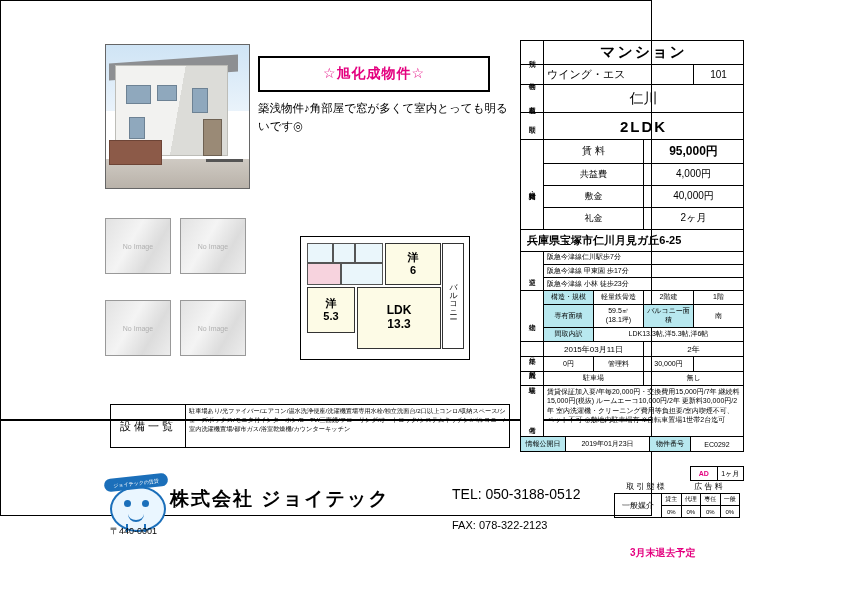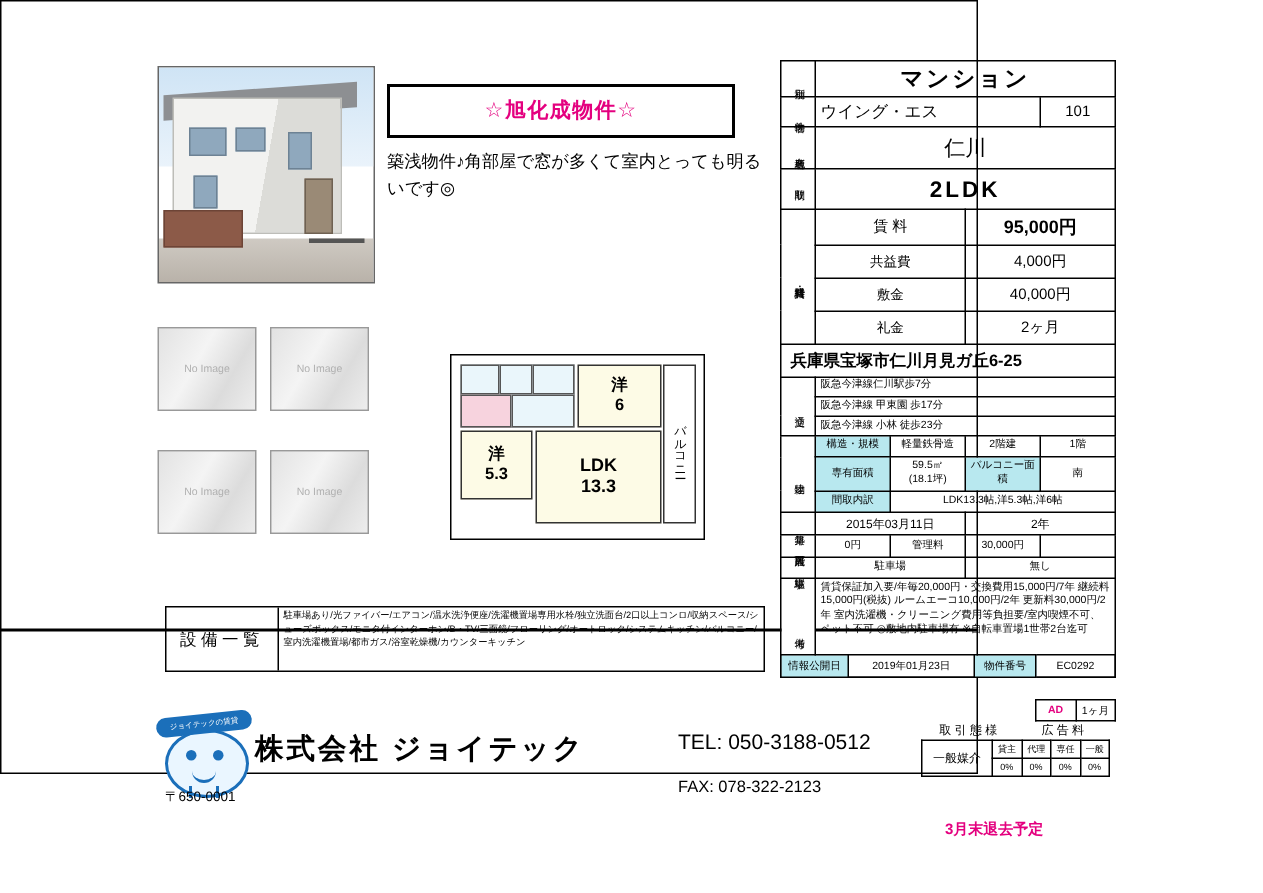--- a/index.html
+++ b/index.html
@@ -285,21 +285,21 @@
     <div class="logo-circ"></div>
     <div class="logo-eye" style="left:20px"></div>
     <div class="logo-eye" style="left:38px"></div>
     <div class="logo-mouth"></div>
     <div class="logo-leg" style="left:22px"></div>
     <div class="logo-leg" style="left:40px"></div>
     <div class="logo-band">ジョイテックの賃貸</div>
   </div>
 
   <div id="company">株式会社 ジョイテック</div>
-  <div id="addr1">〒650-0001</div>
+  <div id="addr1">〒440-0001</div>
   <div id="tel">TEL: 050-3188-0512</div>
   <div id="fax">FAX: 078-322-2123</div>
   <div id="notice">3月末退去予定</div>
 
   <div id="tori">
     <div class="hd">
       <div>取 引 態 様</div>
       <div>広 告 料</div>
     </div>
     <table>

